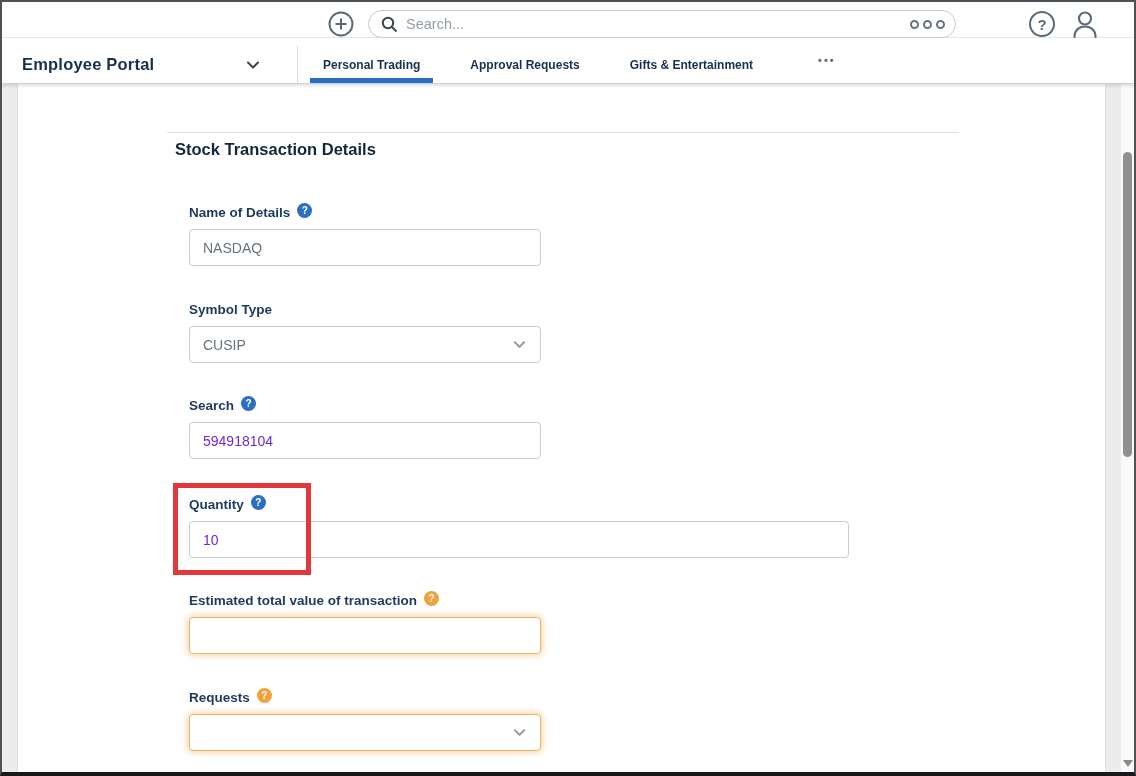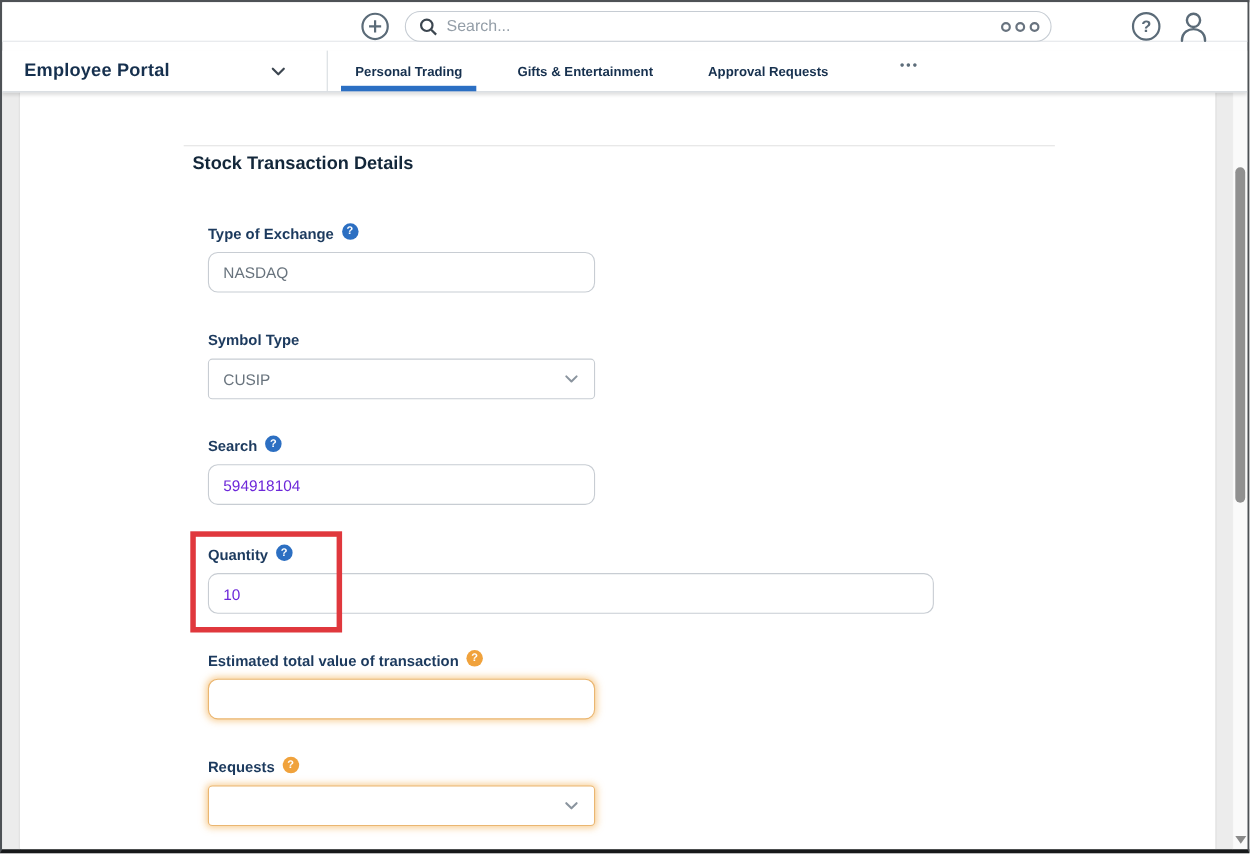--- a/index.html
+++ b/index.html
@@ -52,21 +52,21 @@
   .divider { position:absolute; left:148px; top:48px; width:792px; height:1px; background:#e3e3e3; }
   .section-title { position:absolute; left:156px; top:56px; font-size:16.5px; font-weight:bold; color:#13273a; }
 
   .field { position:absolute; left:170px; }
   .field-label { font-size:13.5px; font-weight:bold; color:#1c3a5e; display:flex; align-items:flex-start; gap:7px; }
   .help-dot { width:15px; height:15px; border-radius:50%; color:#fff; font-size:10px; font-weight:bold;
               display:inline-flex; align-items:center; justify-content:center; position:relative; top:-2px; cursor:pointer; }
   .help-dot.blue { background:#2c6fc2; }
   .help-dot.orange { background:#f0a23c; }
 
-  .tbox { display:block; margin-top:9px; width:352px; height:37px; border:1px solid #c8cdd3; border-radius:9px;
+  .tbox { display:block; margin-top:9px; width:352px; height:37px; border:1px solid #c8cdd3; border-radius:4px;
           padding:0 13px; font-size:14px; font-family:"Liberation Sans", sans-serif; color:#68737d;
           background:#fff; outline:none; }
   .tbox.dark { color:#6d28d9; }
   .tbox.wide { width:660px; }
   .tbox.req { border:1px solid #eab671; box-shadow:0 0 7px 1px rgba(242,166,61,.55); }
 
   .selbox { margin-top:9px; width:352px; height:37px; border:1px solid #c8cdd3; border-radius:4px;
             padding:3px 13px; font-size:14px; color:#68737d; background:#fff;
             display:flex; align-items:center; justify-content:space-between; cursor:pointer; }
   .selbox.req { border:1px solid #eab671; box-shadow:0 0 7px 1px rgba(242,166,61,.55); }
@@ -120,35 +120,35 @@
   <nav class="navbar">
     <div class="app-switcher">
       <span class="app-title">Employee Portal</span>
     </div>
     <svg class="app-chevron" width="16" height="16" viewBox="0 0 16 16">
       <polyline points="3,5.5 8,10.5 13,5.5" fill="none" stroke="#3c4650" stroke-width="2" stroke-linecap="round" stroke-linejoin="round"></polyline>
     </svg>
     <div class="vdiv"></div>
     <div class="tabs">
       <div class="tab active">Personal Trading</div>
+      <div class="tab">Approval Requests</div>
       <div class="tab">Gifts &amp; Entertainment</div>
-      <div class="tab">Approval Requests</div>
       <div class="tab-more">•••</div>
     </div>
   </nav>
 
   <div class="left-gutter"></div>
 
   <main class="content">
     <div class="divider"></div>
     <h2 class="section-title">Stock Transaction Details</h2>
 
     <div class="field f-exchange">
       <div class="field-label">
-        <span>Type of Exchange</span>
+        <span>Name of Details</span>
         <span class="help-dot blue">
             <span>?</span>
           </span>
       </div>
       <input class="tbox" type="text" value="NASDAQ" style="">
     </div>
 
     <div class="field f-symtype">
       <div class="field-label">
         <span>Symbol Type</span>

